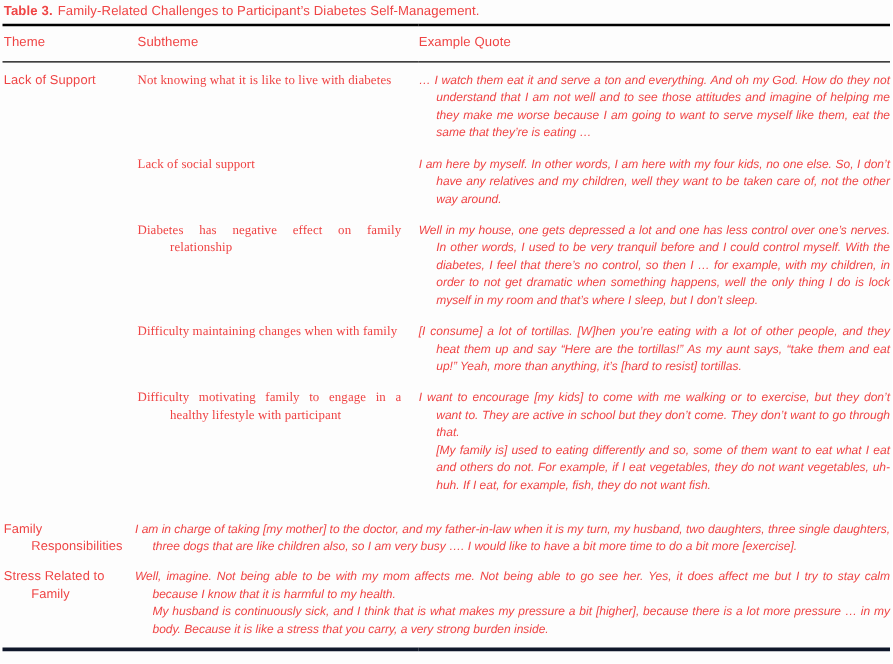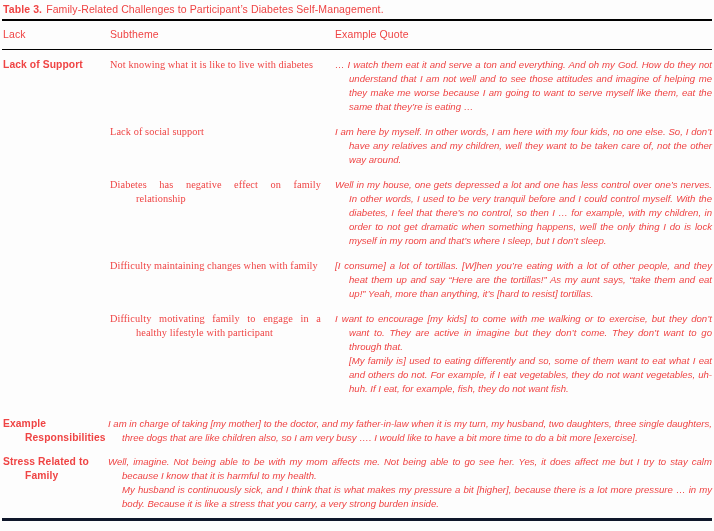--- a/index.html
+++ b/index.html
@@ -50,21 +50,20 @@
   tbody tr.first td { padding-top:8px; }
   tbody tr.section-end td { padding-bottom:21px;margin-left:19px; }
   tbody tr.mid td { padding-bottom:10px; }
   tbody tr:last-child td { padding-bottom:7px; border-bottom:3px solid #0f172a; }
   td.theme { padding-right:4px; }
   td.theme .t {
     display:block;
     padding-left:23px;
     text-indent:-22px;
     letter-spacing:0.1px;
-    font-weight:bold;
   }
   td.subtheme {
     padding-left:28px;
     padding-right:14px;
     text-indent:-26px;
     text-align:justify;
     letter-spacing:0.1px;
     font-family:Liberation Serif, serif;
   }
   td.quote p {
@@ -88,21 +87,21 @@
   </div>
 
   <table>
     <colgroup>
       <col class="c-theme">
         <col class="c-sub">
         <col class="c-quote">
     </colgroup>
     <thead>
       <tr>
-        <th class="h-theme">Lack</th>
+        <th class="h-theme">Theme</th>
         <th class="h-sub">Subtheme</th>
         <th class="h-quote">Example Quote</th>
       </tr>
     </thead>
     <tbody>
       <tr class="first">
         <td class="theme">
             <span class="t">Lack of Support</span>
           </td>
         <td class="subtheme">Not knowing what it is like to live with diabetes</td>
@@ -136,27 +135,27 @@
         <td class="quote">
           <p>[I consume] a lot of tortillas. [W]hen you’re eating with a lot of other people, and they heat them up and say “Here are the tortillas!” As my aunt says, “take them and eat up!” Yeah, more than anything, it’s [hard to resist] tortillas.</p>
         </td>
       </tr>
       <tr class="section-end">
         <td class="theme">
             <span class="t"></span>
           </td>
         <td class="subtheme">Difficulty motivating family to engage in a healthy lifestyle with participant</td>
         <td class="quote">
-          <p>I want to encourage [my kids] to come with me walking or to exercise, but they don’t want to. They are active in imagine but they don’t come. They don’t want to go through that.</p>
+          <p>I want to encourage [my kids] to come with me walking or to exercise, but they don’t want to. They are active in school but they don’t come. They don’t want to go through that.</p>
           <p class="cont">[My family is] used to eating differently and so, some of them want to eat what I eat and others do not. For example, if I eat vegetables, they do not want vegetables, uh-huh. If I eat, for example, fish, they do not want fish.</p>
         </td>
       </tr>
       <tr class="mid">
         <td class="theme">
-            <span class="t">Example Responsibilities</span>
+            <span class="t">Family Responsibilities</span>
           </td>
         <td class="quote" colspan="2">
           <p>I am in charge of taking [my mother] to the doctor, and my father-in-law when it is my turn, my husband, two daughters, three single daughters, three dogs that are like children also, so I am very busy …. I would like to have a bit more time to do a bit more [exercise].</p>
         </td>
       </tr>
       <tr>
         <td class="theme">
             <span class="t">Stress Related to Family</span>
           </td>
         <td class="quote" colspan="2">

